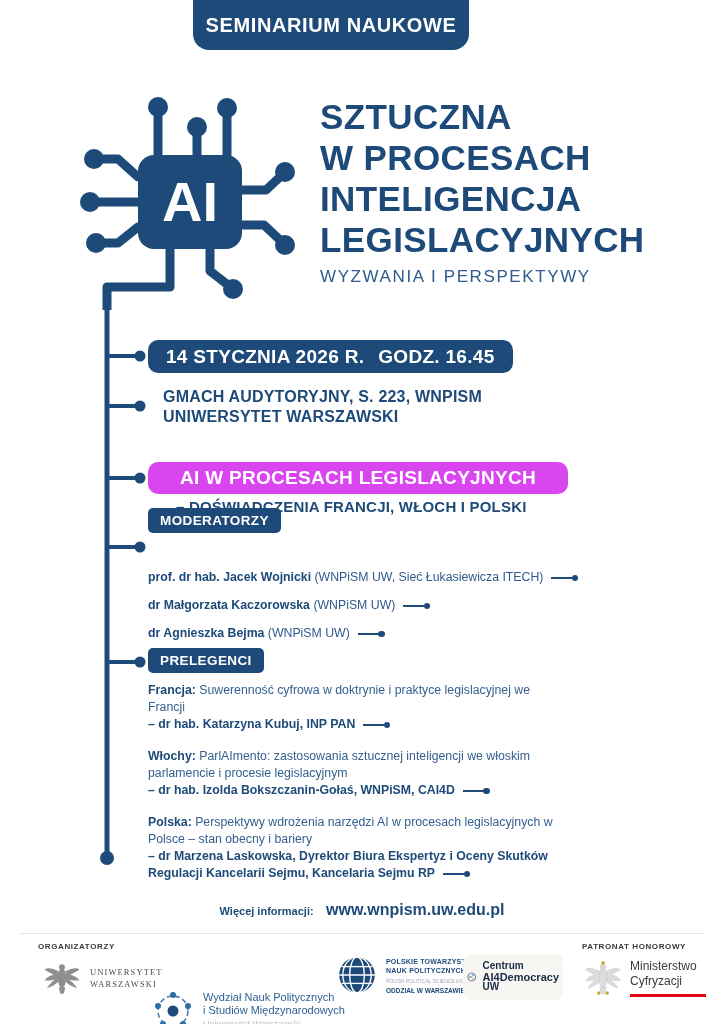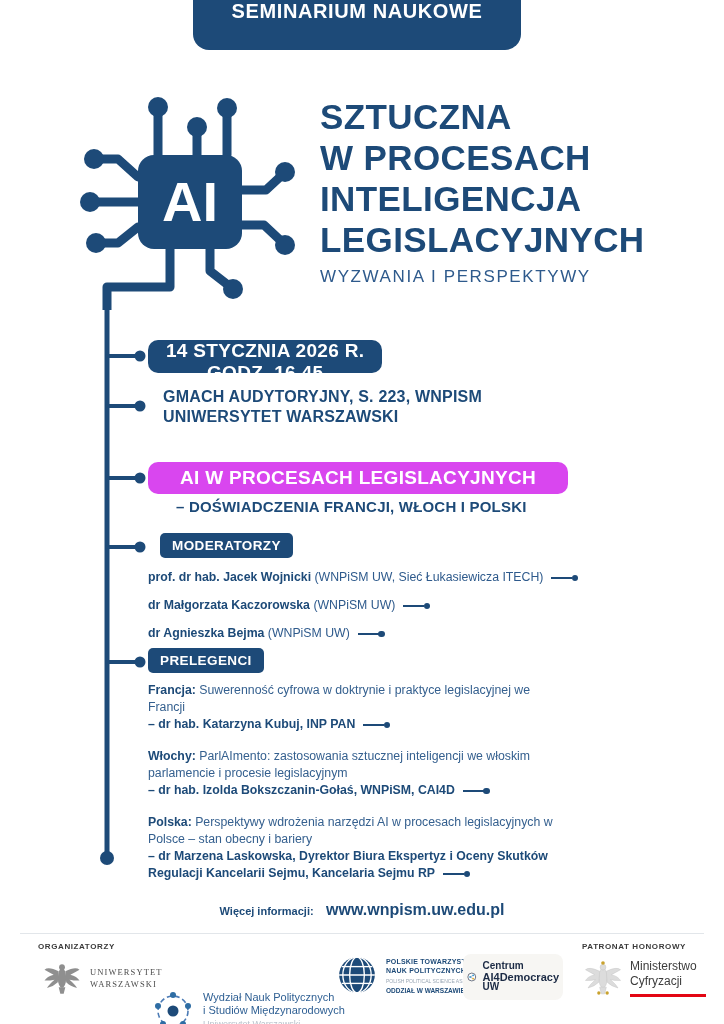--- a/index.html
+++ b/index.html
@@ -2,55 +2,55 @@
 <html><head>
 <meta charset="utf-8">
 <style>
   html,body { margin:0; padding:0; background:#ffffff; }
   .poster {
     position:relative; width:724px; height:1024px; background:#ffffff;
     font-family:"Liberation Sans", sans-serif; overflow:hidden;
   }
   
   .top-banner {
-    position:absolute; left:193px; top:0; width:328px; height:50px;
+    position:absolute; left:193px; top:0; width:276px; height:50px;
     background:#1d4a78; border-radius:0 0 16px 16px;
-    display:flex; align-items:flex-start; justify-content:center;
+    display:flex; align-items:center; justify-content:center;
     color:#fff; font-weight:bold; font-size:20px; letter-spacing:.6px;
   }
   
   .ai-logo { position:absolute; left:70px; top:85px; }
   .timeline { position:absolute; left:95px; top:300px; }
   
   .title-block { position:absolute; left:320px; top:96px; color:#1d4a78; }
   .title-line { display:block; font-size:35px; font-weight:bold; line-height:41px; letter-spacing:.4px; }
   .subtitle { margin-top:7px; font-size:17px; font-weight:normal; color:#2e5a8c; letter-spacing:1.6px; }
   
   .date-banner {
     position:absolute; left:148px; top:340px; height:33px; padding:0 18px;
     background:#1d4a78; border-radius:10px; display:inline-flex; align-items:center;
-    color:#fff; font-weight:bold; font-size:19px; letter-spacing:.3px;flex-direction:column;
+    color:#fff; font-weight:bold; font-size:19px; letter-spacing:.3px;
   }
   .date-banner .gap { display:inline-block; width:14px; }
   .venue { position:absolute; left:163px; top:387px; color:#1d4a78; font-weight:bold; font-size:16px; line-height:20px; letter-spacing:.2px; }
   .venue span { display:block; }
   
   .session-banner {
     position:absolute; left:148px; top:462px; height:32px; padding:0 32px;
     background:#d946ef; border-radius:10px; display:inline-flex; align-items:center;
     color:#fff; font-weight:bold; font-size:19px; letter-spacing:.3px;
   }
   .session-subtitle { position:absolute; left:176px; top:498px; color:#1d4a78; font-weight:bold; font-size:15px; letter-spacing:.2px; }
   
   .section-label {
     position:absolute; left:148px; background:#1d4a78; color:#fff;
     font-weight:bold; font-size:13.5px; letter-spacing:.4px;
     padding:5px 12px; border-radius:5px;
   }
-  .moderators-label { top:533px;margin-left:12px; }
+  .moderators-label { top:508px; }
   .prelegenci-label { top:648px; }
   
   .moderators { position:absolute; left:148px; top:562px; width:440px; }
   .moderators p { margin:8px 0 14px 0; font-size:12.3px; line-height:14px; color:#2e5a8c; }
   .moderators .b { font-weight:bold; color:#1d4a78; }
   .speakers { position:absolute; left:148px; top:682px; width:420px; }
   .speaker-block { margin:0 0 15px 0; }
   .speaker-block p { margin:0; font-size:12.3px; line-height:17px; color:#35608f; }
   .speaker-block .country { font-weight:bold; color:#1d4a78; }
   .speaker-block .speaker-name span { font-weight:bold; color:#1d4a78; }

